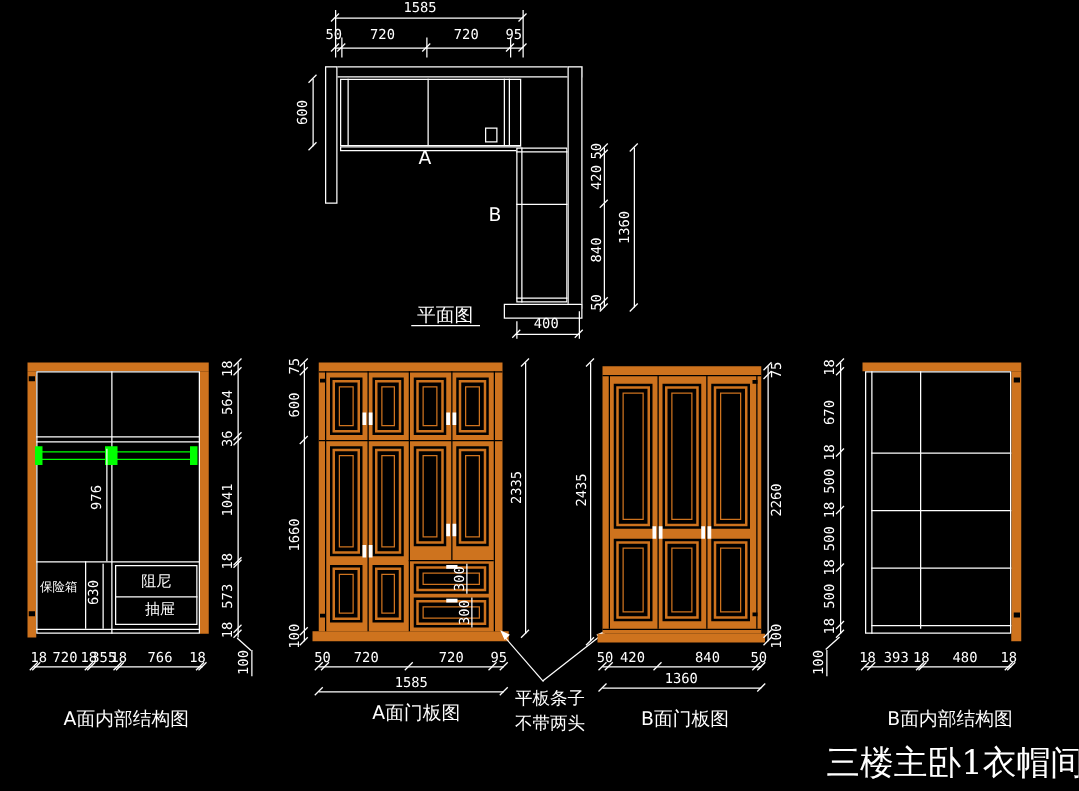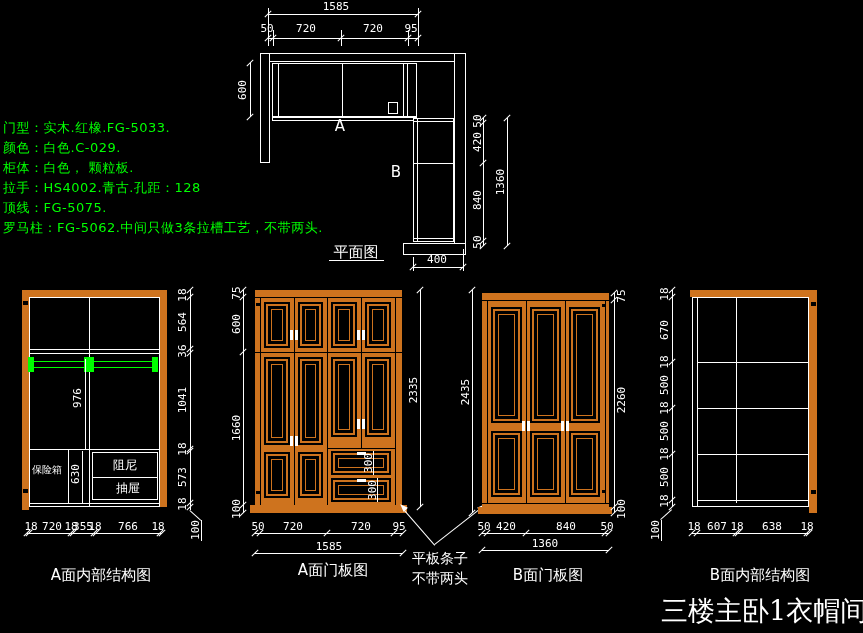--- a/index.html
+++ b/index.html
@@ -34,28 +34,20 @@
          white-space:nowrap;font-family:"DejaVu Serif",serif;}
   .note{position:absolute;color:#fff;font-size:14px;white-space:nowrap;transform:translate(-50%,-50%);}
   .hinge{position:absolute;background:#000;}
   .arr{position:absolute;width:0;height:0;border-left:8px solid #fff;border-top:3px solid transparent;border-bottom:3px solid transparent;}
 </style>
 </head>
 <body>
 
 <div id="canvas">
 
-  <div class="specs">
-    <div>门型：实木.红橡.FG-5033.</div>
-    <div>颜色：白色.C-029.</div>
-    <div>柜体：白色， 颗粒板.</div>
-    <div>拉手：HS4002.青古.孔距：128</div>
-    <div>顶线：FG-5075.</div>
-    <div>罗马柱：FG-5062.中间只做3条拉槽工艺，不带两头.</div>
-  </div>
 
   <div class="box" style="left:260px;top:53px;width:206px;height:9px;"></div>
   <div class="box" style="left:260px;top:53px;width:10px;height:110px;"></div>
   <div class="box" style="left:454px;top:53px;width:12px;height:194px;"></div>
   <div class="box" style="left:403px;top:243px;width:63px;height:12px;"></div>
 
   <div class="box" style="left:272px;top:63px;width:145px;height:54px;"></div>
   <div class="vl" style="left:278px;top:63px;height:54px;"></div>
   <div class="vl" style="left:342px;top:63px;height:54px;"></div>
   <div class="vl" style="left:403px;top:63px;height:54px;"></div>
@@ -358,21 +350,21 @@
   <div class="dtv" style="left:655px;top:530px;">100</div>
 
   <div class="hl" style="left:692px;top:533px;width:117px;"></div>
   <div class="tk" style="left:692px;top:533px;"></div>
   <div class="tk" style="left:697px;top:533px;"></div>
   <div class="tk" style="left:736px;top:533px;"></div>
   <div class="tk" style="left:738px;top:533px;"></div>
   <div class="tk" style="left:807px;top:533px;"></div>
   <div class="tk" style="left:809px;top:533px;"></div>
   <div class="dt" style="left:694px;top:526px;">18</div>
-  <div class="dt" style="left:717px;top:526px;">607</div>
+  <div class="dt" style="left:717px;top:526px;">393</div>
   <div class="dt" style="left:737px;top:526px;">18</div>
-  <div class="dt" style="left:772px;top:526px;">638</div>
+  <div class="dt" style="left:772px;top:526px;">480</div>
   <div class="dt" style="left:807px;top:526px;">18</div>
   <div class="cap" style="left:760px;top:575px;">B面内部结构图</div>
 
   <div class="title">三楼主卧1衣帽间</div>
 
 </div>
 
 </body></html>

